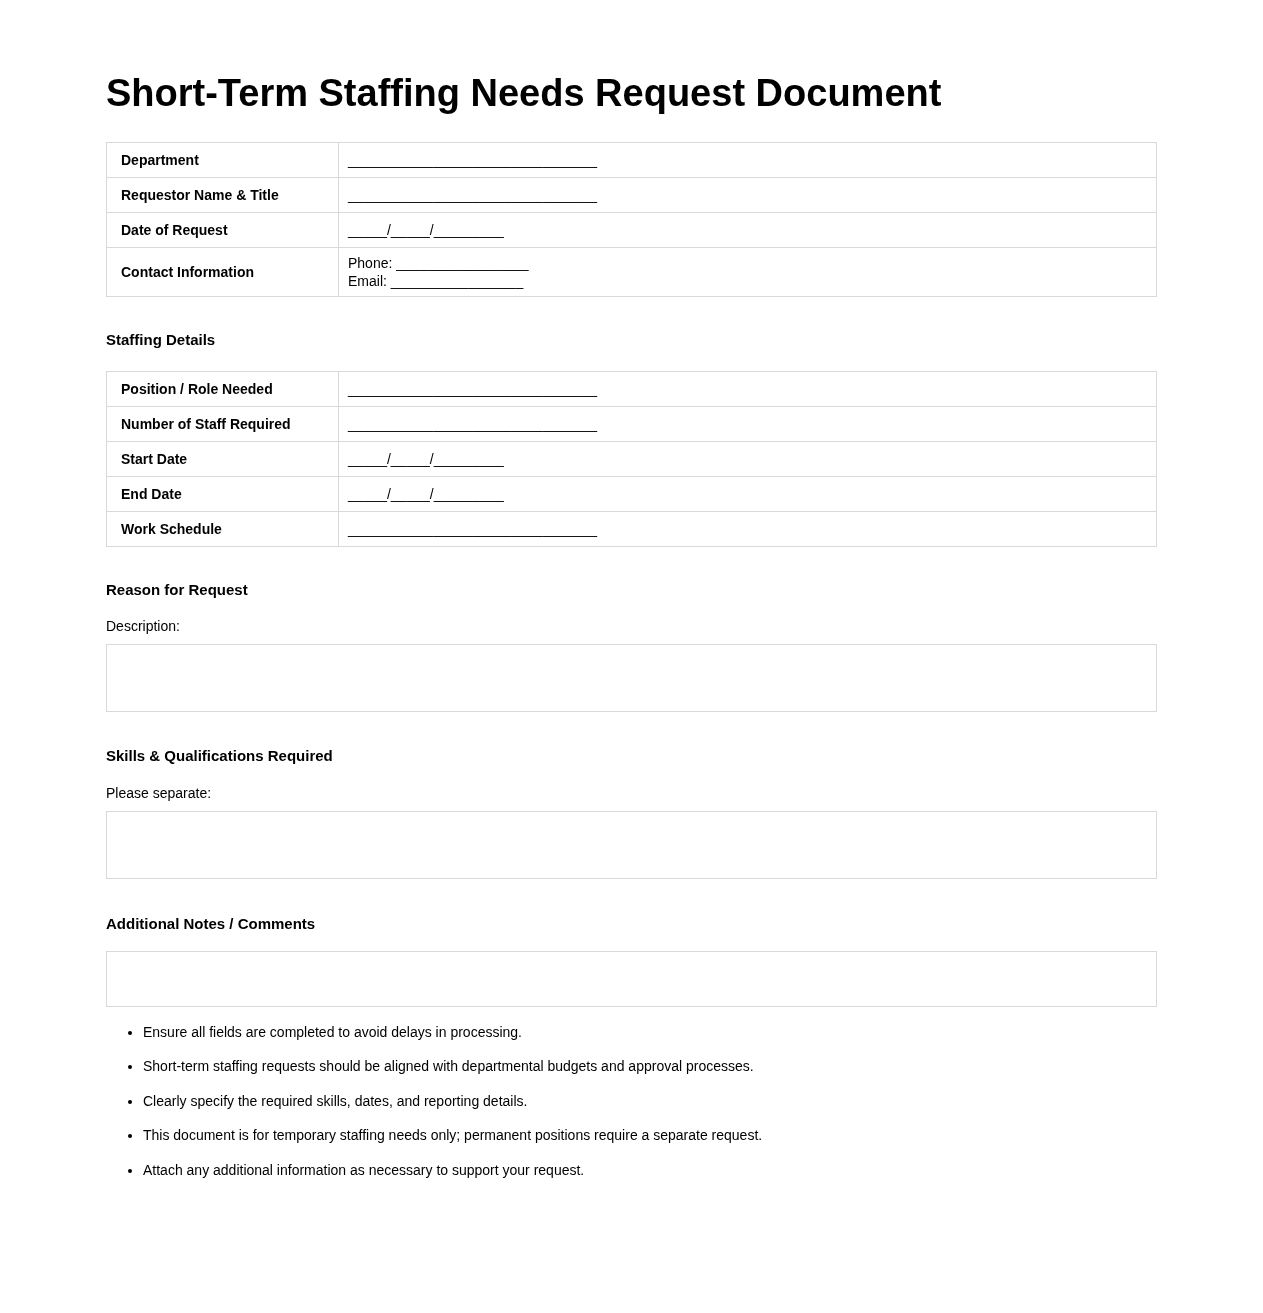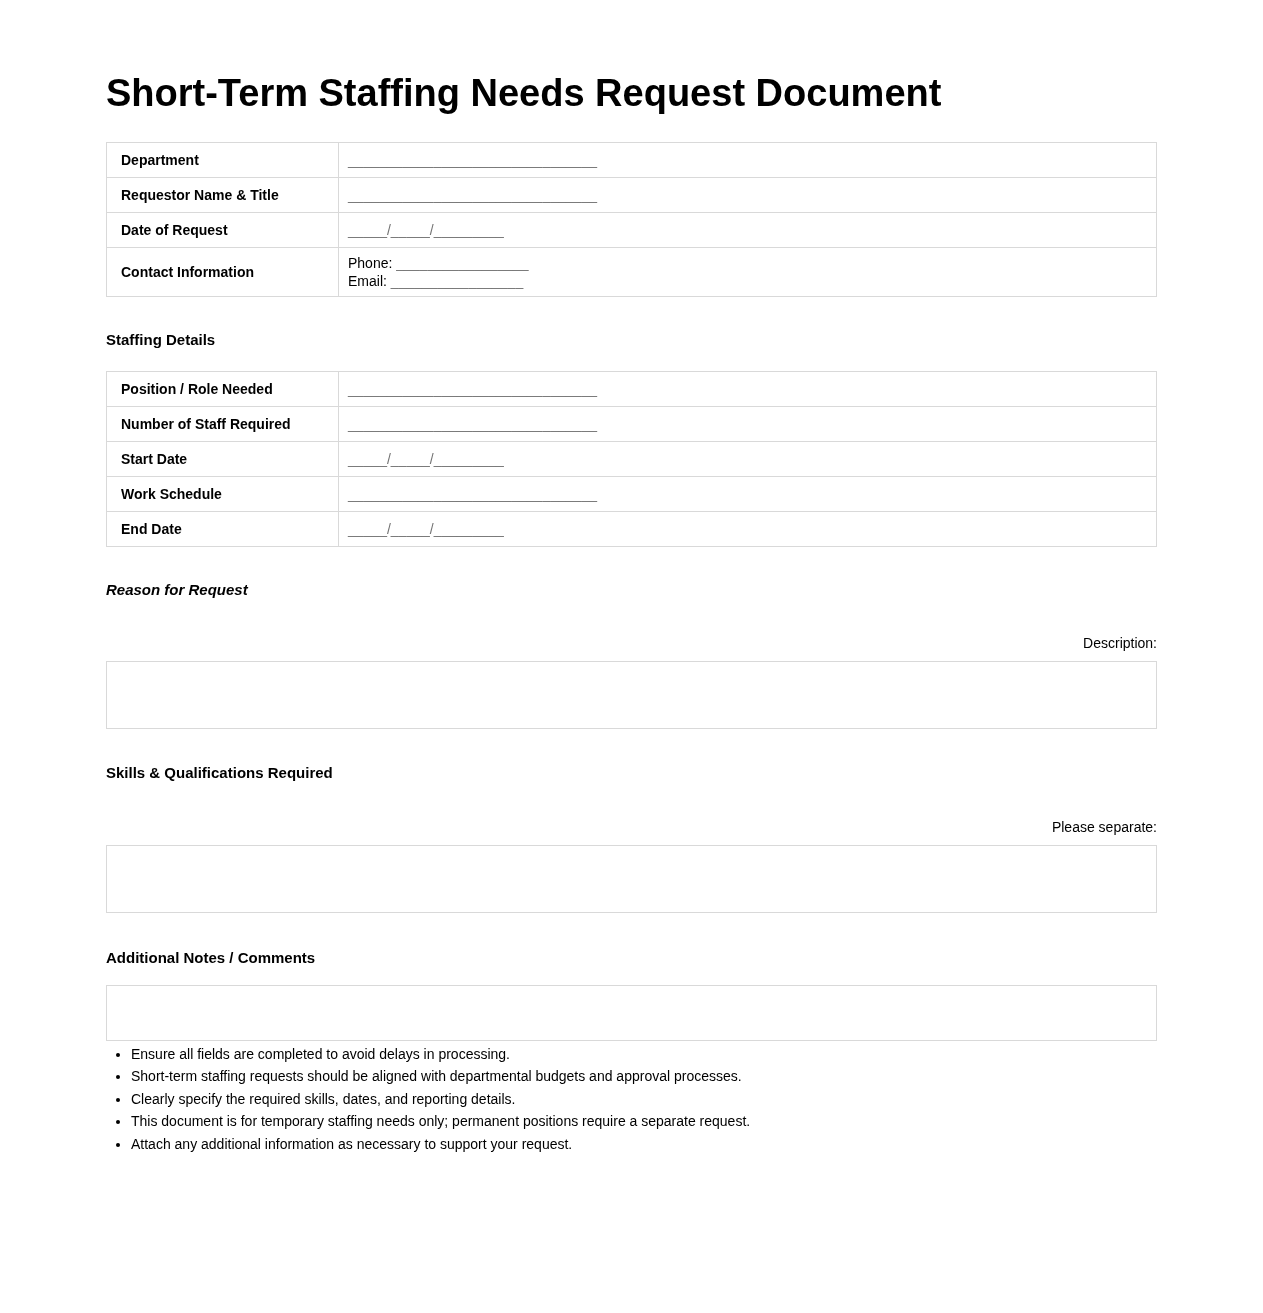--- a/index.html
+++ b/index.html
@@ -43,48 +43,47 @@
     font-weight: bold;
     padding: 8px 10px 8px 14px;
     line-height: 18px;
   }
   .form-table td.val {
     padding: 6px 10px 6px 9px;
     line-height: 18px;
   }
   .fill-line {
     white-space: nowrap;
-    color: #737373;
+    color: #000000;
   }
   .contact-line { line-height: 16px; padding: 1px 0; }
   .section-heading-staffing { margin: 34px 0 22px 0; }
-  .section-heading-reason   { margin: 34px 0 0 0; font-style: italic; }
+  .section-heading-reason   { margin: 34px 0 0 0; }
   .section-heading-skills   { margin: 35px 0 0 0; }
   .section-heading-notes    { margin: 36px 0 18px 0; }
   .section-heading-important{ margin: 36px 0 21px 0; }
   .field-label {
-    margin: 36px 0 9px 0;
+    margin: 19px 0 9px 0;
     line-height: 18px;
-    text-align: right;
   }
   .input-box {
     width: 100%;
     border: 1px solid #d9d9d9;
     background: #ffffff;
   }
   .input-box.tall  { height: 68px; }
   .input-box.short { height: 56px; }
   ul.notes-list {
     margin: 0;
     padding: 0 0 0 21px;
   }
   ul.notes-list li {
     line-height: 18.5px;
     padding: 0;
-    margin: 4px;
+    margin: 16px;
   }
 </style>
 </head>
 <body>
 
 <div class="page">
 
   <h1>Short-Term Staffing Needs Request Document</h1>
 
   <table class="form-table">
@@ -139,29 +138,29 @@
           <span class="fill-line">________________________________</span>
         </td>
       </tr>
       <tr>
         <td class="lbl">Start Date</td>
         <td class="val">
           <span class="fill-line">_____/_____/_________</span>
         </td>
       </tr>
       <tr>
+        <td class="lbl">End Date</td>
+        <td class="val">
+          <span class="fill-line">_____/_____/_________</span>
+        </td>
+      </tr>
+      <tr>
         <td class="lbl">Work Schedule</td>
         <td class="val">
           <span class="fill-line">________________________________</span>
-        </td>
-      </tr>
-      <tr>
-        <td class="lbl">End Date</td>
-        <td class="val">
-          <span class="fill-line">_____/_____/_________</span>
         </td>
       </tr>
     </tbody>
   </table>
 
   <h2 class="section-heading-reason">Reason for Request</h2>
   <p class="field-label">Description:</p>
   <div class="input-box tall"></div>
 
   <h2 class="section-heading-skills">Skills &amp; Qualifications Required</h2>

